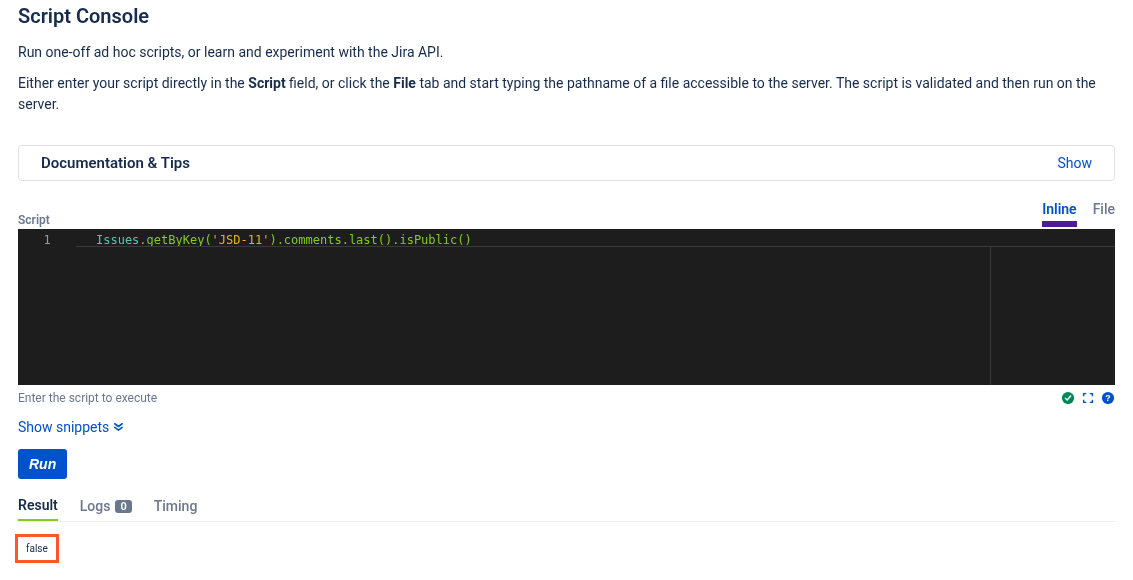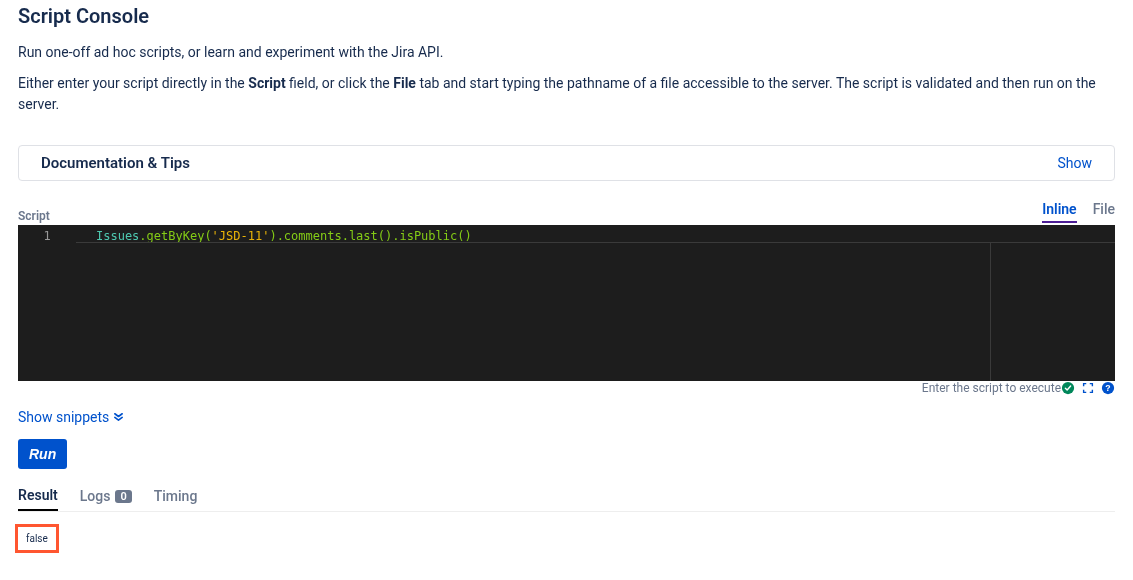--- a/index.html
+++ b/index.html
@@ -47,21 +47,21 @@
   .mode-tabs { display: flex; gap: 16px; }
   .mode-tab {
     color: #6b778c;
     font-weight: 500;
     padding-bottom: 4px;
     cursor: pointer;
     font-size: 14px;
   }
   .mode-tab.active {
     color: #0052cc;
-    border-bottom: 2px solid #4c1d95;
+    border-bottom: 6px solid #4c1d95;
     font-weight: 600;
   }
   .editor {
     background: #1d1d1d;
     height: 156px;
     position: relative;
     font-family: "SFMono-Regular", Menlo, Consolas, monospace;
     font-size: 12px;
     line-height: 18px;
   }
@@ -93,22 +93,23 @@
   .code-line-highlight {
     position: absolute;
     top: 0;
     left: 58px;
     right: 0;
     height: 18px;
     border-bottom: 1px solid #3a3a3a;
   }
   .under-editor-row {
     display: flex;
-    justify-content: flex-end;
-    align-items: center;
+    justify-content: space-between;
+    align-items: center;
+    margin-top: 6px;
   }
   .hint { color: #6b778c; font-size: 12px; }
   .editor-icons { display: flex; gap: 6px; align-items: center; }
   .ico { width: 14px; height: 14px; display:inline-flex; align-items:center; justify-content:center; }
   .show-snippets {
     color: #0052cc;
     font-size: 14px;
     margin-top: 14px;
     cursor: pointer;
     display: inline-flex;
@@ -139,21 +140,21 @@
     font-weight: 500;
     cursor: pointer;
     display: flex;
     align-items: center;
     gap: 5px;
     font-size: 14px;
   }
   .result-tab.active {
     color: #172b4d;
     font-weight: 600;
-    border-bottom: 2px solid #000000;
+    border-bottom: 2px solid #84cc16;
   }
   .badge {
     background: #6b778c;
     color: #fff;
     border-radius: 3px;
     font-size: 11px;
     padding: 0px 5px;
     font-weight: 600;
   }
   .result-box {

